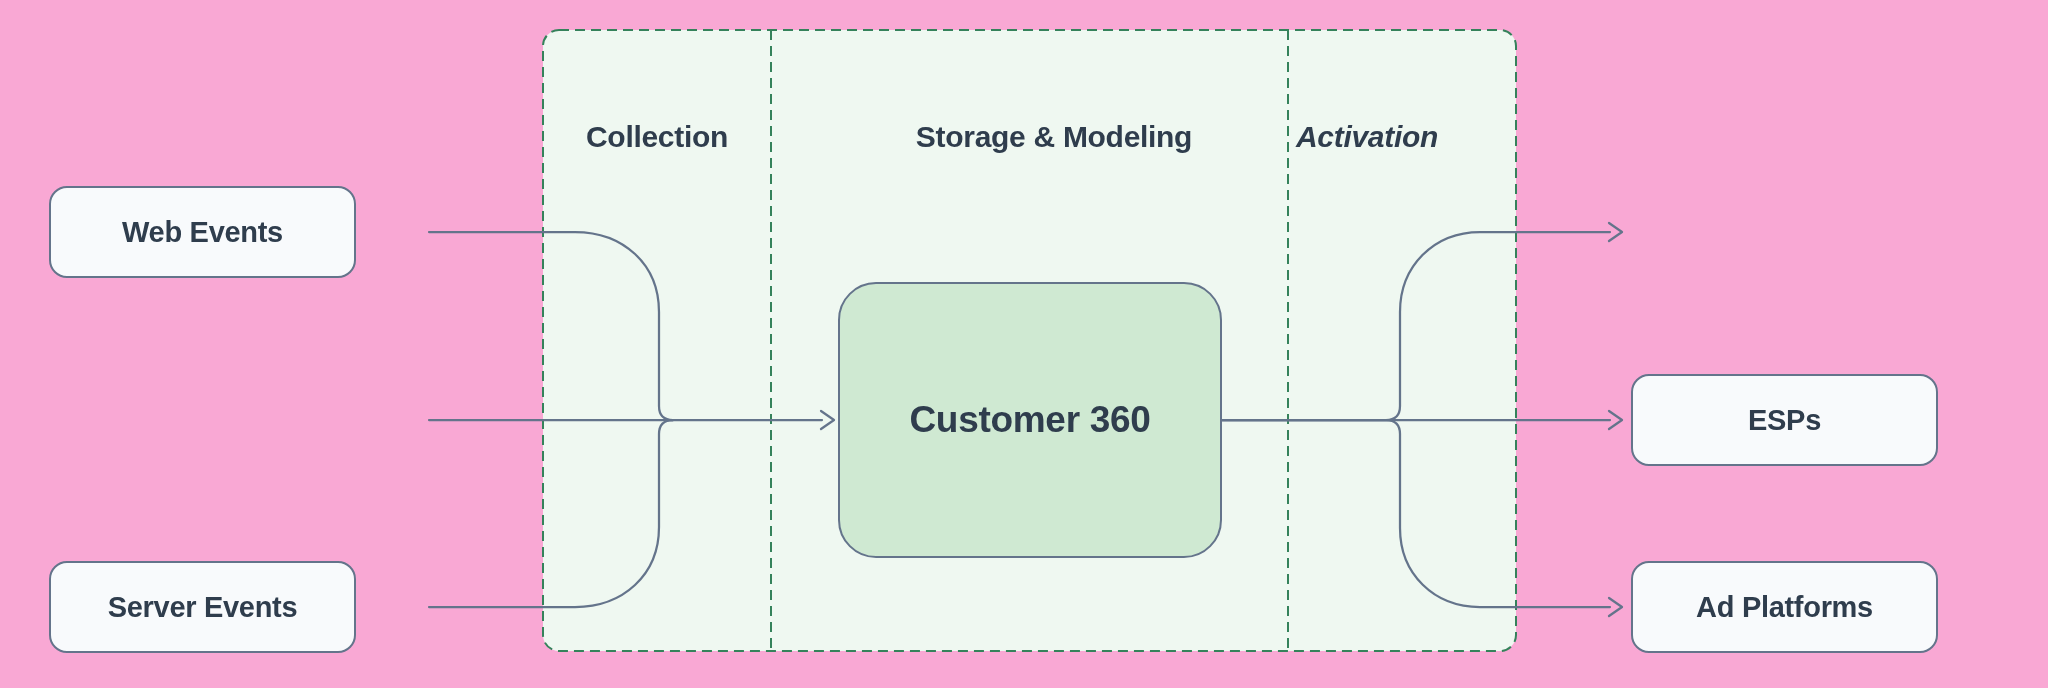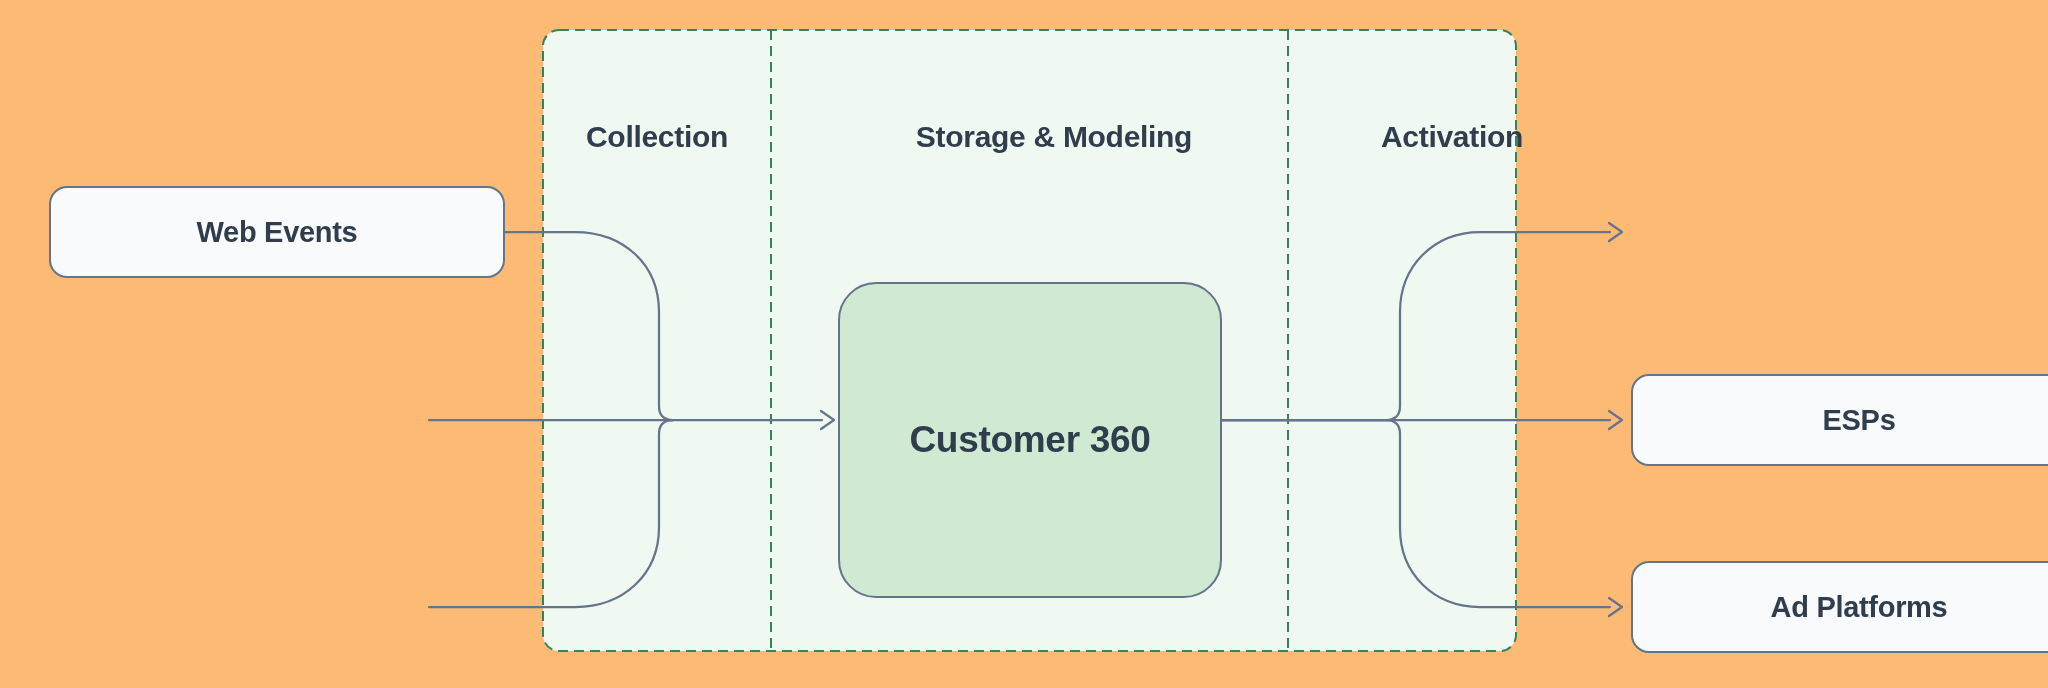--- a/index.html
+++ b/index.html
@@ -8,66 +8,66 @@
     --hub-fill:#cfe9d2;
     --container-fill:#eff8f1;
     --container-border:#35825b;
     --connector:#64748b;
     --text:#2f3d4d;
   }
   html,body{margin:0;padding:0;background:#ffffff;}
   .canvas{
     position:relative;
     width:2048px;height:688px;
-    background:#fdba74;
+    background:#f9a8d4;
     font-family:"Liberation Sans","DejaVu Sans",sans-serif;
     overflow:hidden;
   }
   .layer{position:absolute;left:0;top:0;}
   
   .stage-rect{fill:var(--container-fill);stroke:var(--container-border);stroke-width:2;stroke-dasharray:10 6;}
   .stage-divider{fill:none;stroke:var(--container-border);stroke-width:2;stroke-dasharray:10 6;}
   .connector{fill:none;stroke:var(--connector);stroke-width:2.25;stroke-linecap:round;stroke-linejoin:round;}
   
   .node{
     position:absolute;
-    width:456px;height:92px;
+    width:307px;height:92px;
     background:var(--node-fill);
     border:2px solid var(--node-border);
     border-radius:18px;
     display:flex;align-items:center;justify-content:center;
     box-sizing:border-box;
   }
   .node-label{
     font-size:29px;font-weight:bold;color:var(--text);letter-spacing:-0.3px;
   }
   .src{left:49px;}
   .dst{left:1631px;}
   .row-0{top:186px;}
   .row-1{top:374px;}
   .row-2{top:561px;}
   .hub{
     position:absolute;left:838px;top:282px;
-    width:384px;height:316px;
+    width:384px;height:276px;
     background:var(--hub-fill);
     border:2px solid var(--node-border);
     border-radius:38px;
     display:flex;align-items:center;justify-content:center;
     box-sizing:border-box;
   }
   .hub-label{font-size:37px;font-weight:bold;color:var(--text);letter-spacing:-0.3px;}
   .stage-label{
     position:absolute;top:137px;
     transform:translate(-50%,-50%);
     font-size:30px;font-weight:bold;color:var(--text);letter-spacing:-0.3px;
     white-space:nowrap;
   }
   .stage-label-0{left:657px;}
   .stage-label-1{left:1054px;}
-  .stage-label-2{left:1452px;}
+  .stage-label-2{left:1367px;font-style:italic;}
 </style>
 </head>
 <body>
 
 <div class="canvas">
 
   <svg class="layer" width="2048" height="688" viewBox="0 0 2048 688">
 
     <rect class="stage-rect" x="543" y="30" width="973" height="621" rx="16"></rect>
     <path class="stage-divider" d="M771,30 V651"></path>
@@ -86,20 +86,23 @@
     <path class="connector" d="M1609,598 L1622,607 L1609,616"></path>
   </svg>
 
   <div class="stage-label stage-label-0">Collection</div>
   <div class="stage-label stage-label-1">Storage &amp; Modeling</div>
   <div class="stage-label stage-label-2">Activation</div>
 
   <div class="node src row-0">
     <span class="node-label">Web Events</span>
   </div>
+  <div class="node src row-2">
+    <span class="node-label">Server Events</span>
+  </div>
 
   <div class="hub">
     <span class="hub-label">Customer 360</span>
   </div>
 
   <div class="node dst row-2">
     <span class="node-label">Ad Platforms</span>
   </div>
   <div class="node dst row-1">
     <span class="node-label">ESPs</span>

